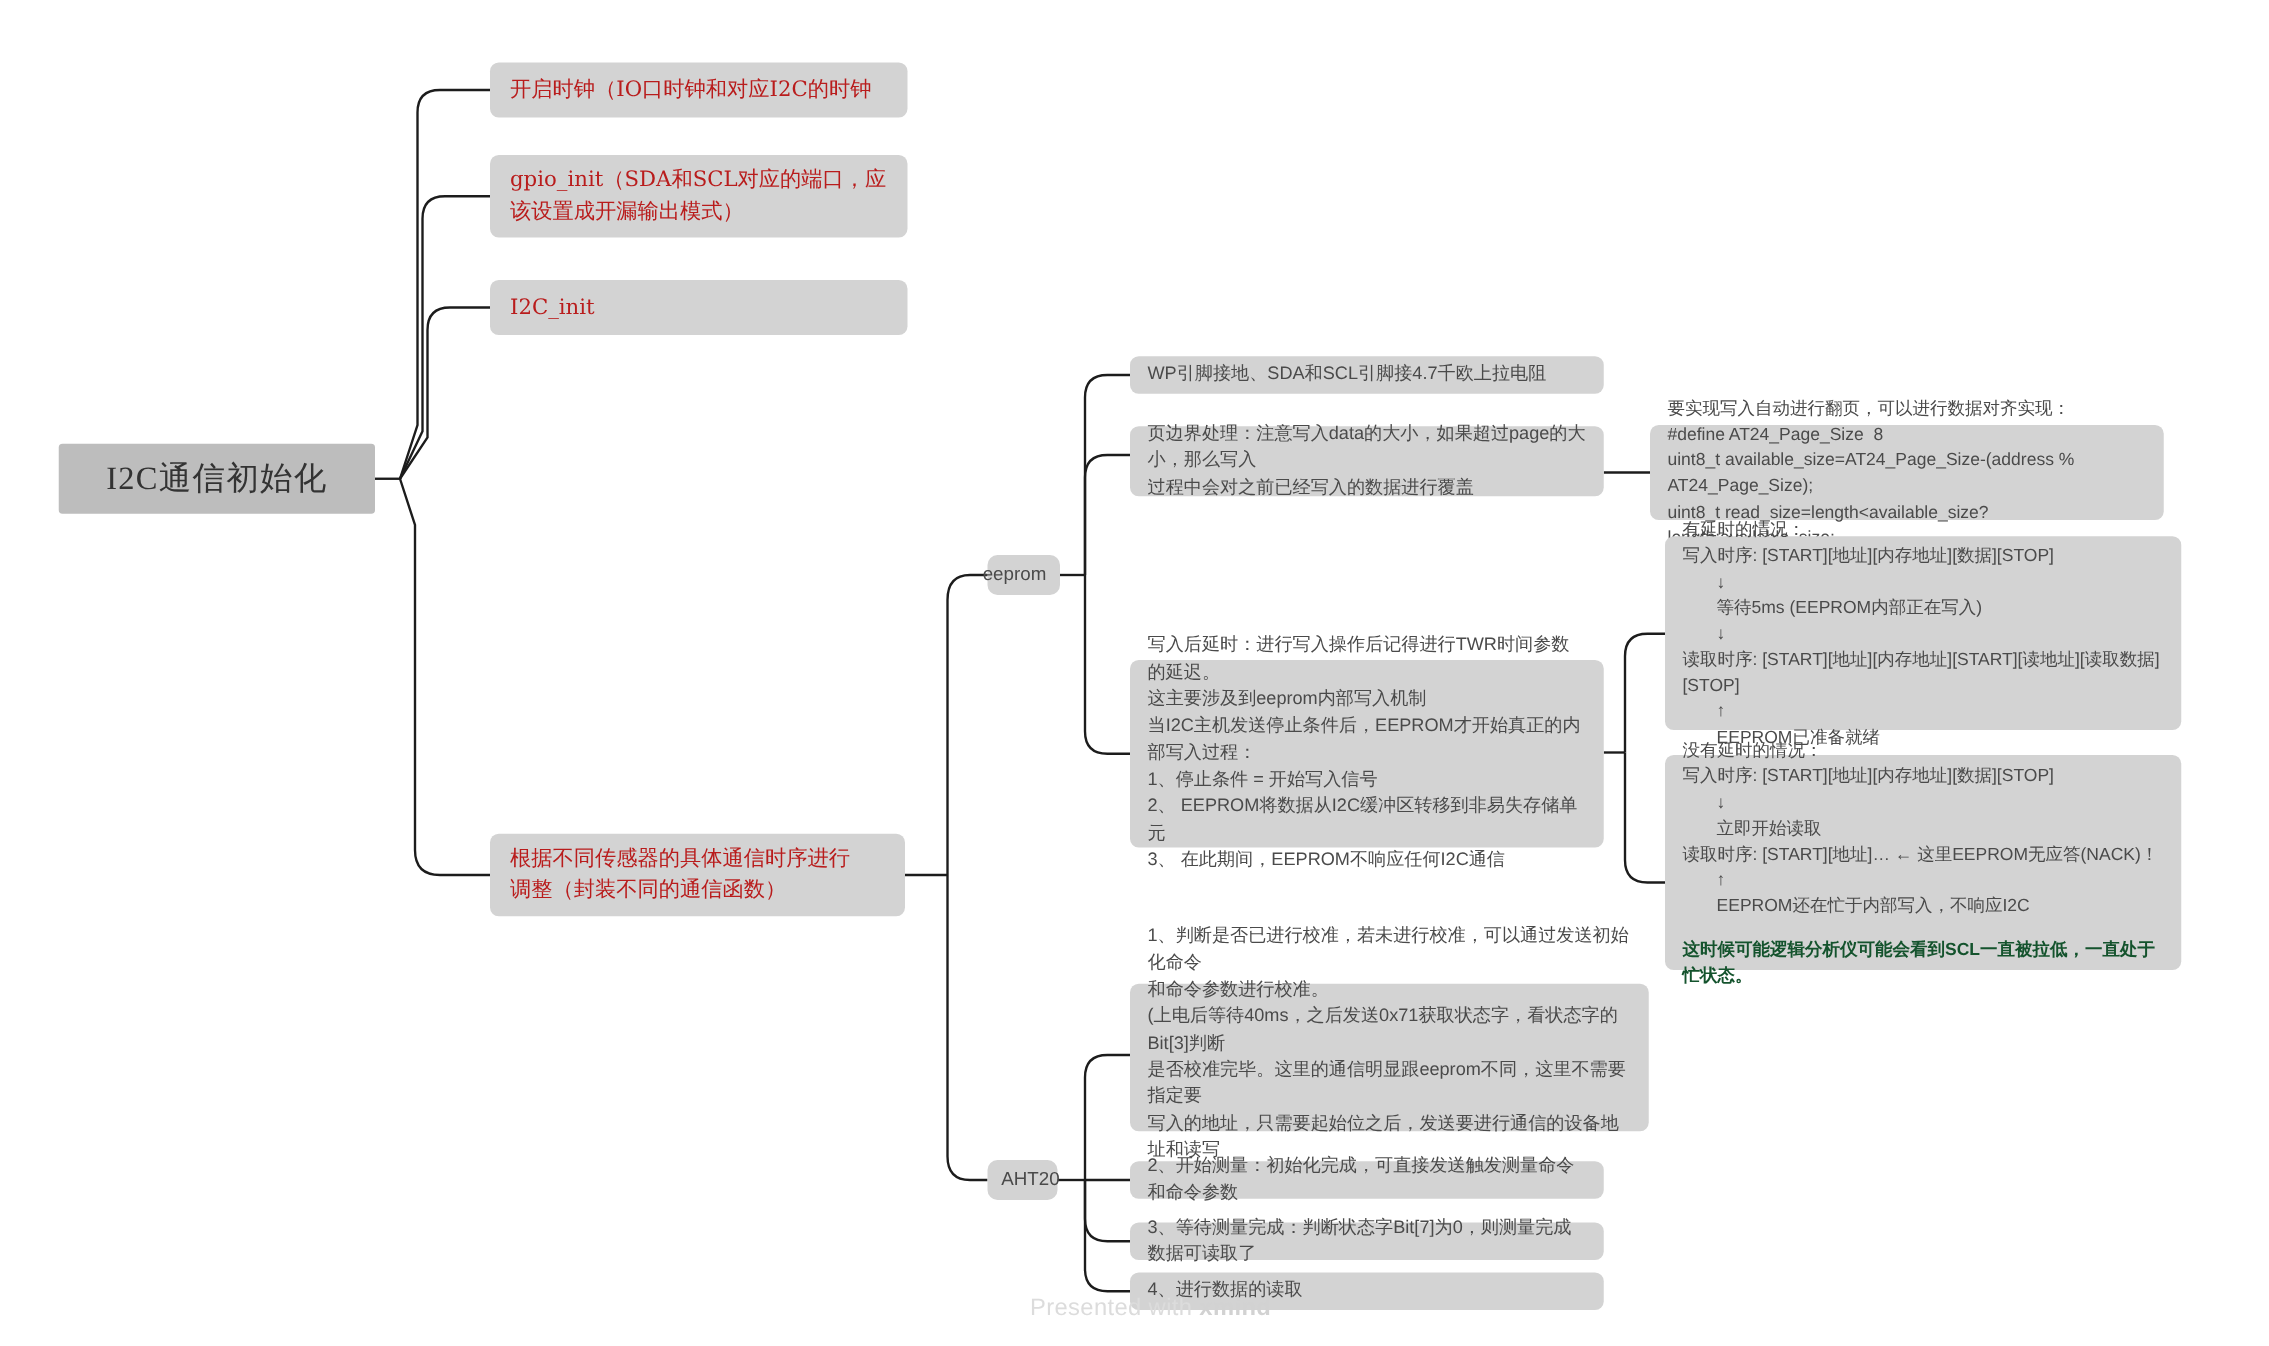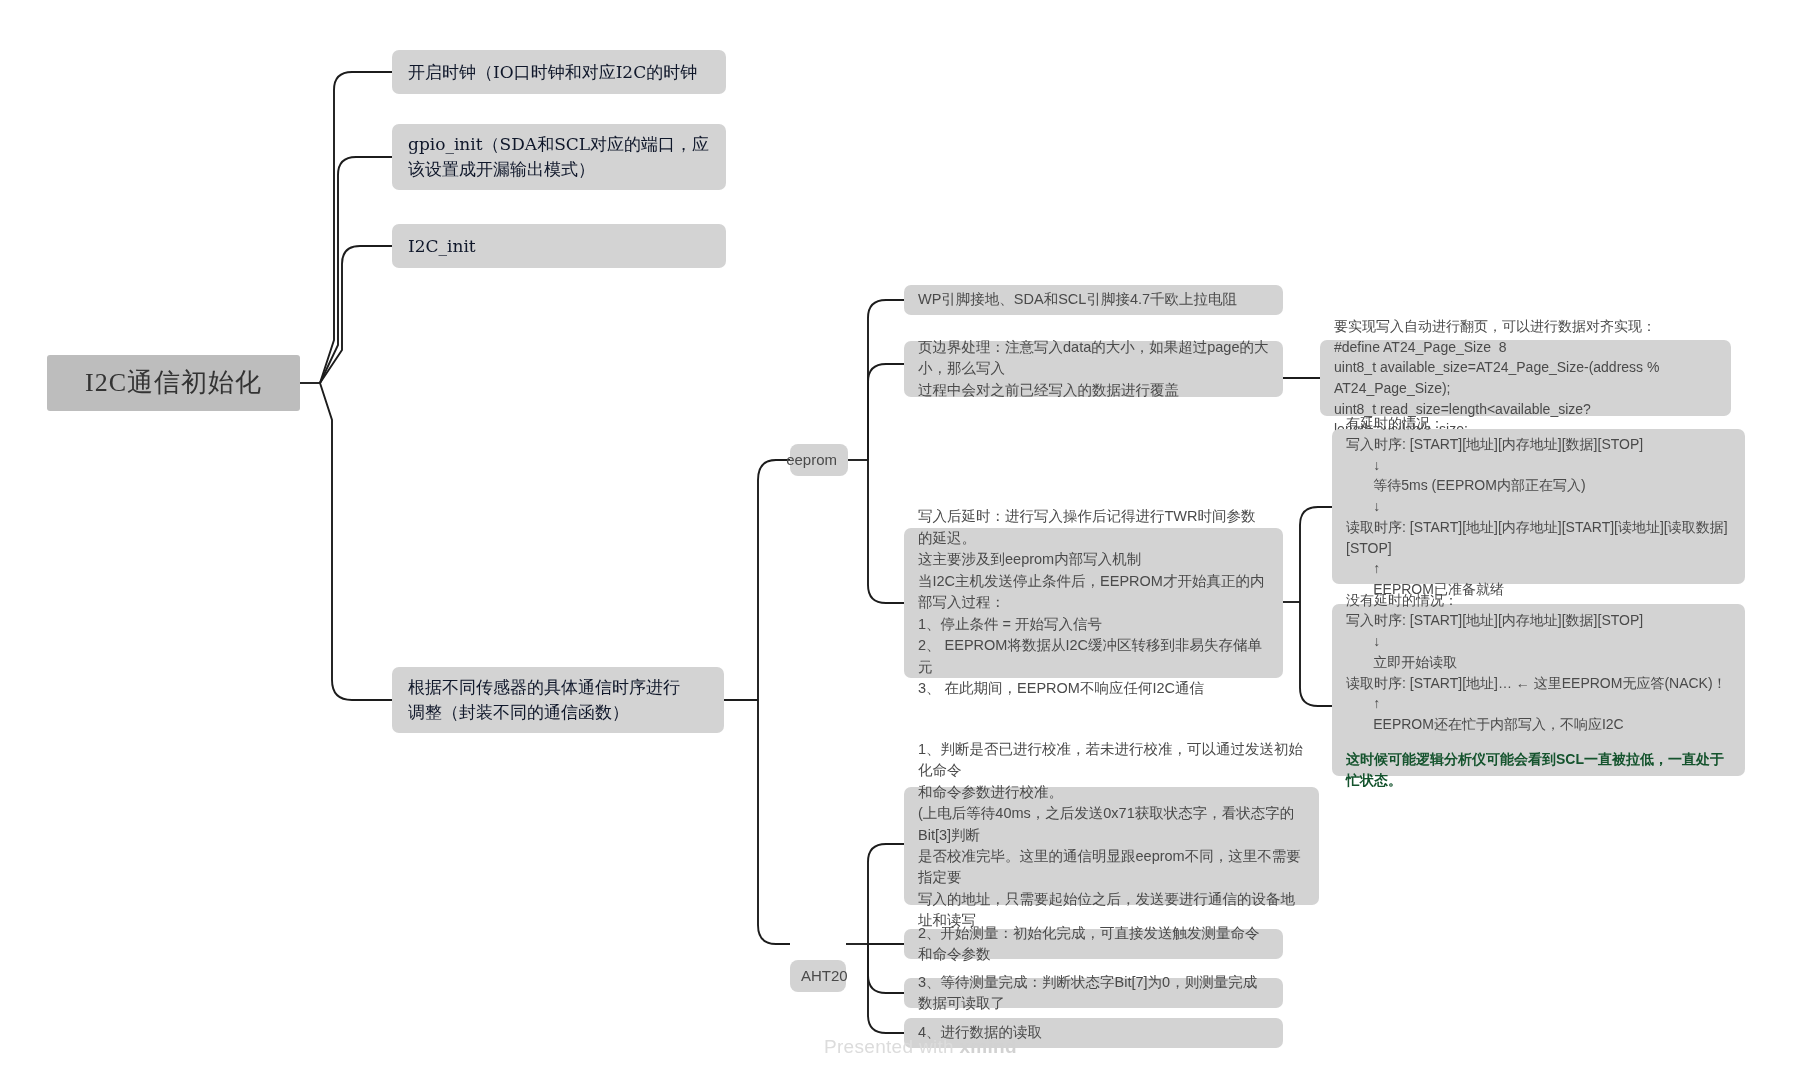--- a/index.html
+++ b/index.html
@@ -37,21 +37,21 @@
     font-size:26px;
     align-items:center;
     justify-content:center;
   }
   .root .txt{text-align:center;letter-spacing:1px;}
 
   
   .lvl1{
     font-family:"DejaVu Serif",serif;
     font-size:17px;
-    color:#0f172a;
+    color:#b91c1c;
     padding:16px 16px;
   }
   .lvl1 .txt{line-height:1.45;}
 
   
   .tag{
     background:#555555;
     color:#ffffff;
     font-size:15px;
     border-radius:8px;
@@ -141,21 +141,21 @@
 
   <div class="node lvl1" style="left:392px;top:667px;width:332px;height:66px;">
     <span class="txt">根据不同传感器的具体通信时序进行
 调整（封装不同的通信函数）</span>
   </div>
 
   <div class="node tag light" style="left:790px;top:444px;width:58px;height:32px;padding:0 11px;justify-content:center;align-items:flex-end;">
     <span class="txt">eeprom</span>
   </div>
 
-  <div class="node tag light" style="left:790px;top:928px;width:56px;height:32px;padding:0 11px;justify-content:center;margin-top:32px;">
+  <div class="node tag light" style="left:790px;top:928px;width:56px;height:32px;padding:0 11px;justify-content:center;">
     <span class="txt">AHT20</span>
   </div>
 
   <div class="node leaf" style="left:904px;top:285px;width:379px;height:30px;">
     <span class="txt">WP引脚接地、SDA和SCL引脚接4.7千欧上拉电阻</span>
   </div>
 
   <div class="node leaf" style="left:904px;top:341px;width:379px;height:56px;">
     <span class="txt">页边界处理：注意写入data的大小，如果超过page的大小，那么写入
 过程中会对之前已经写入的数据进行覆盖</span>

